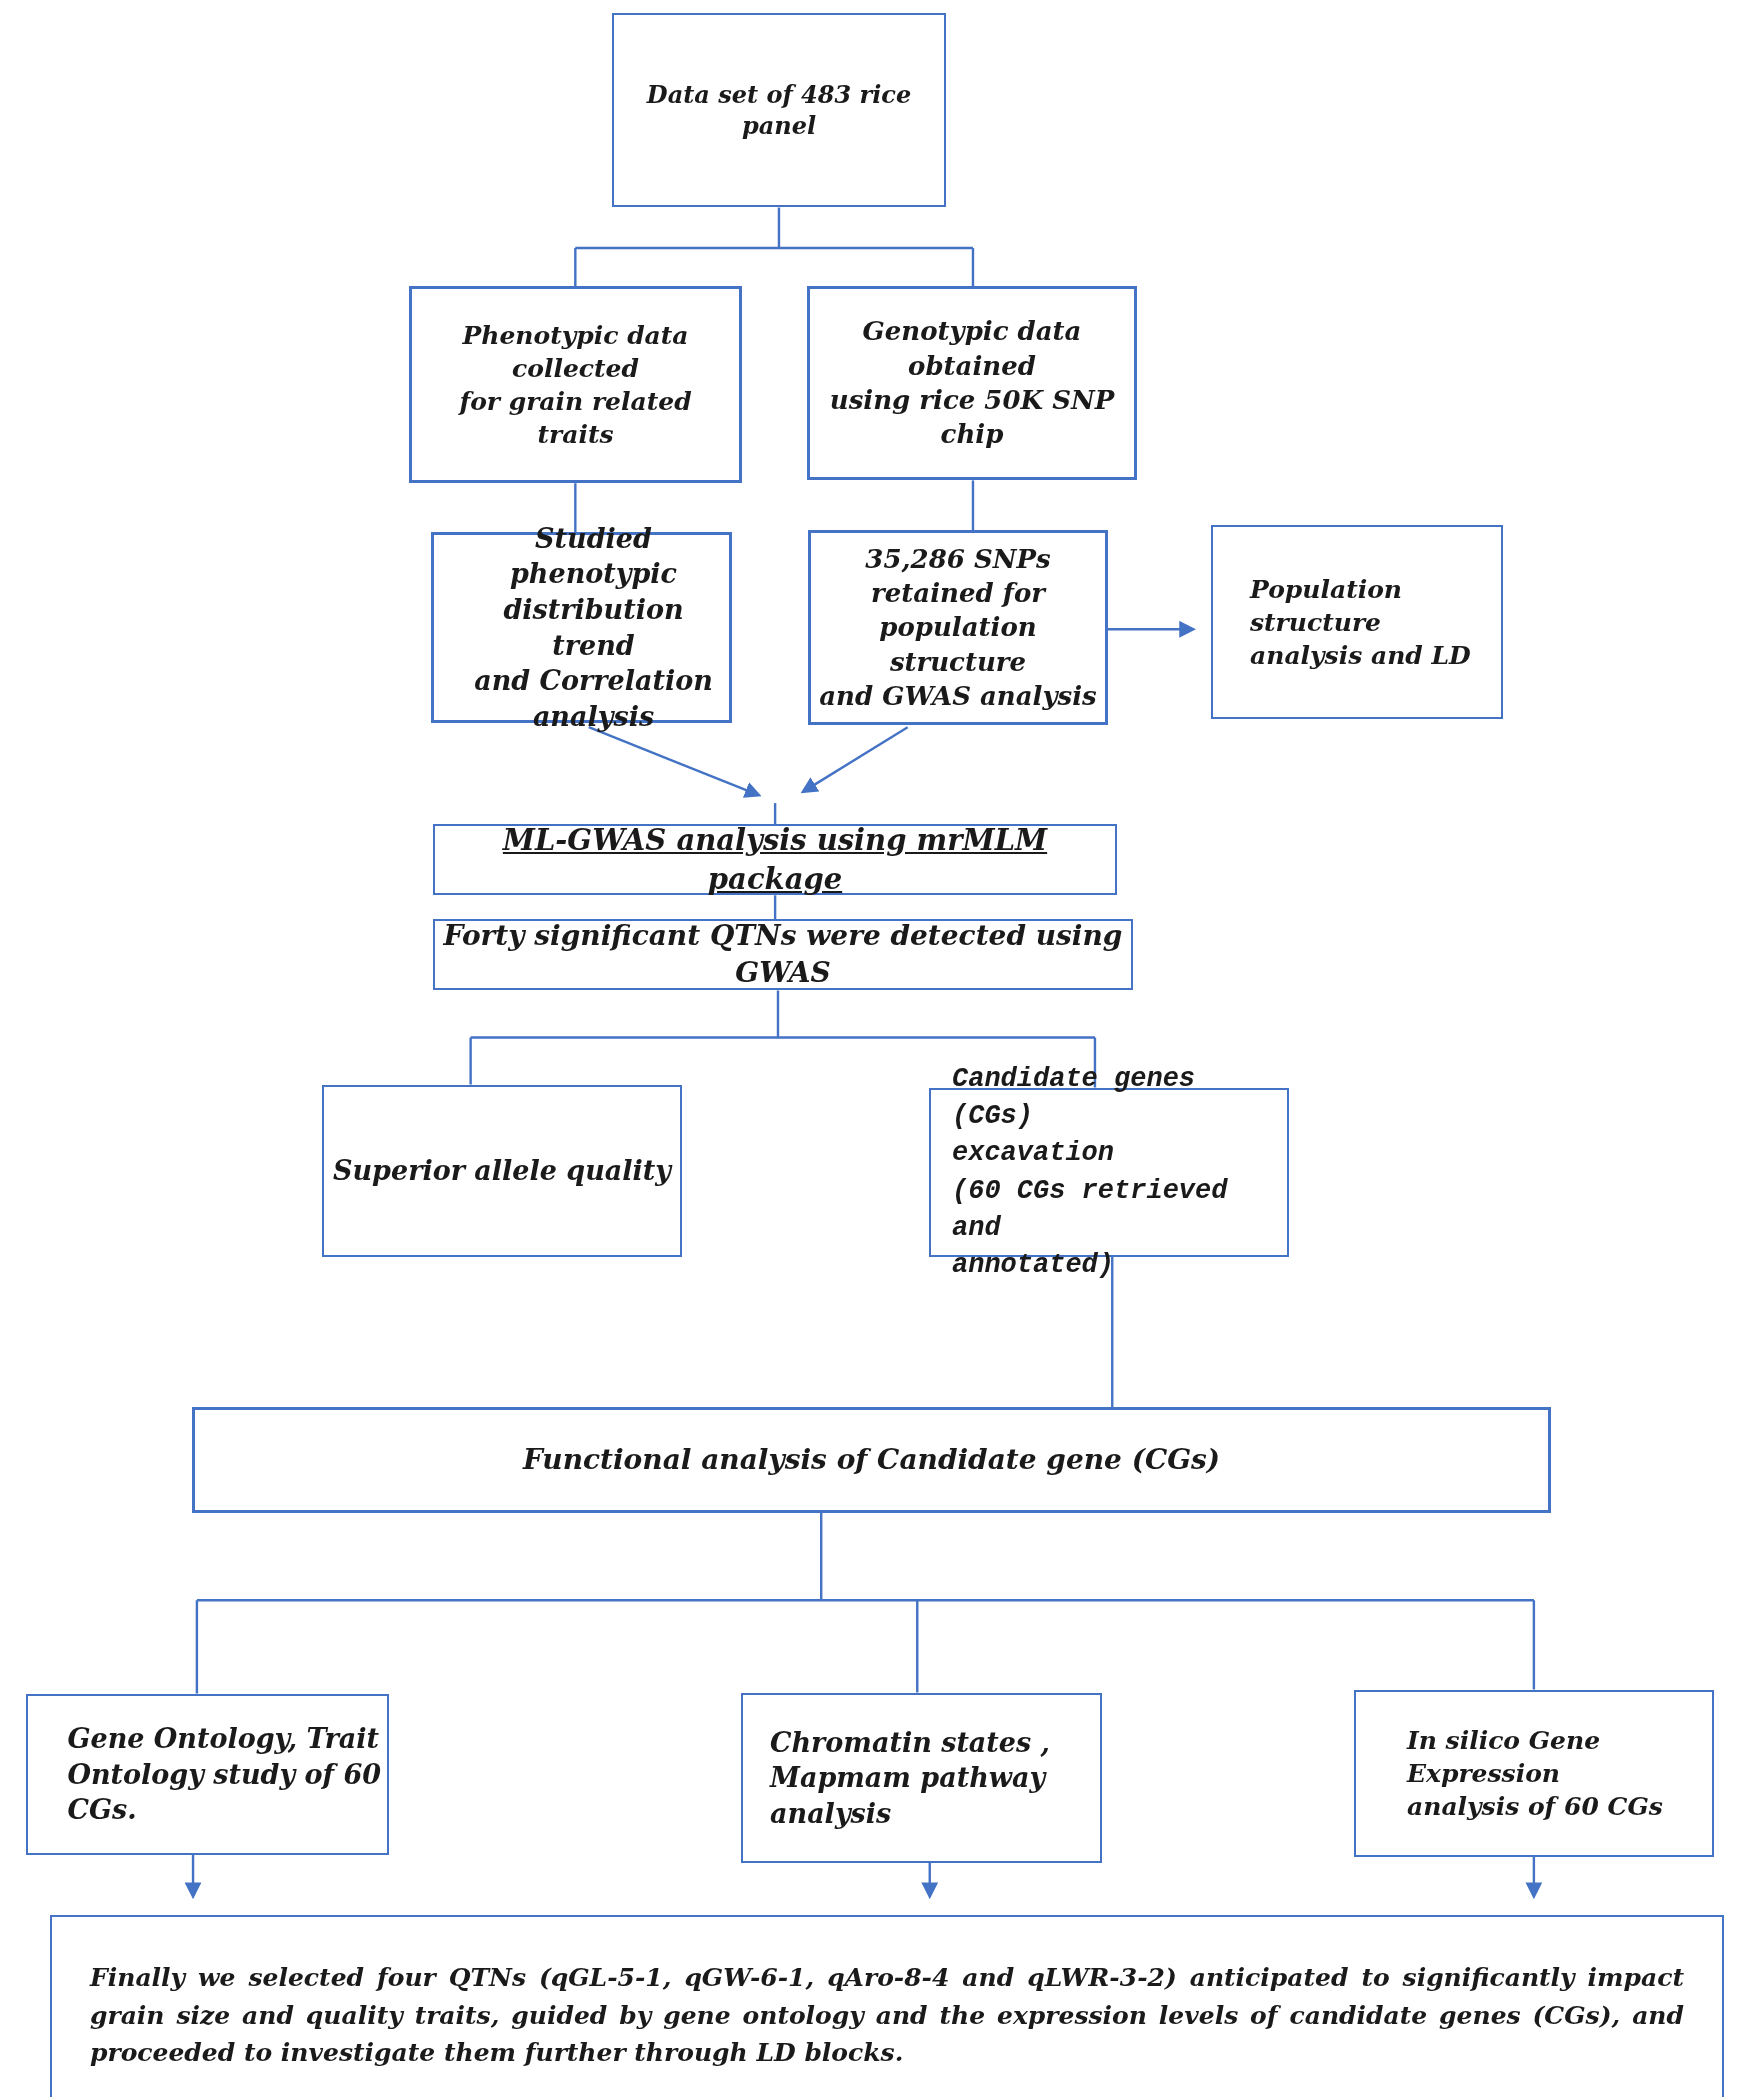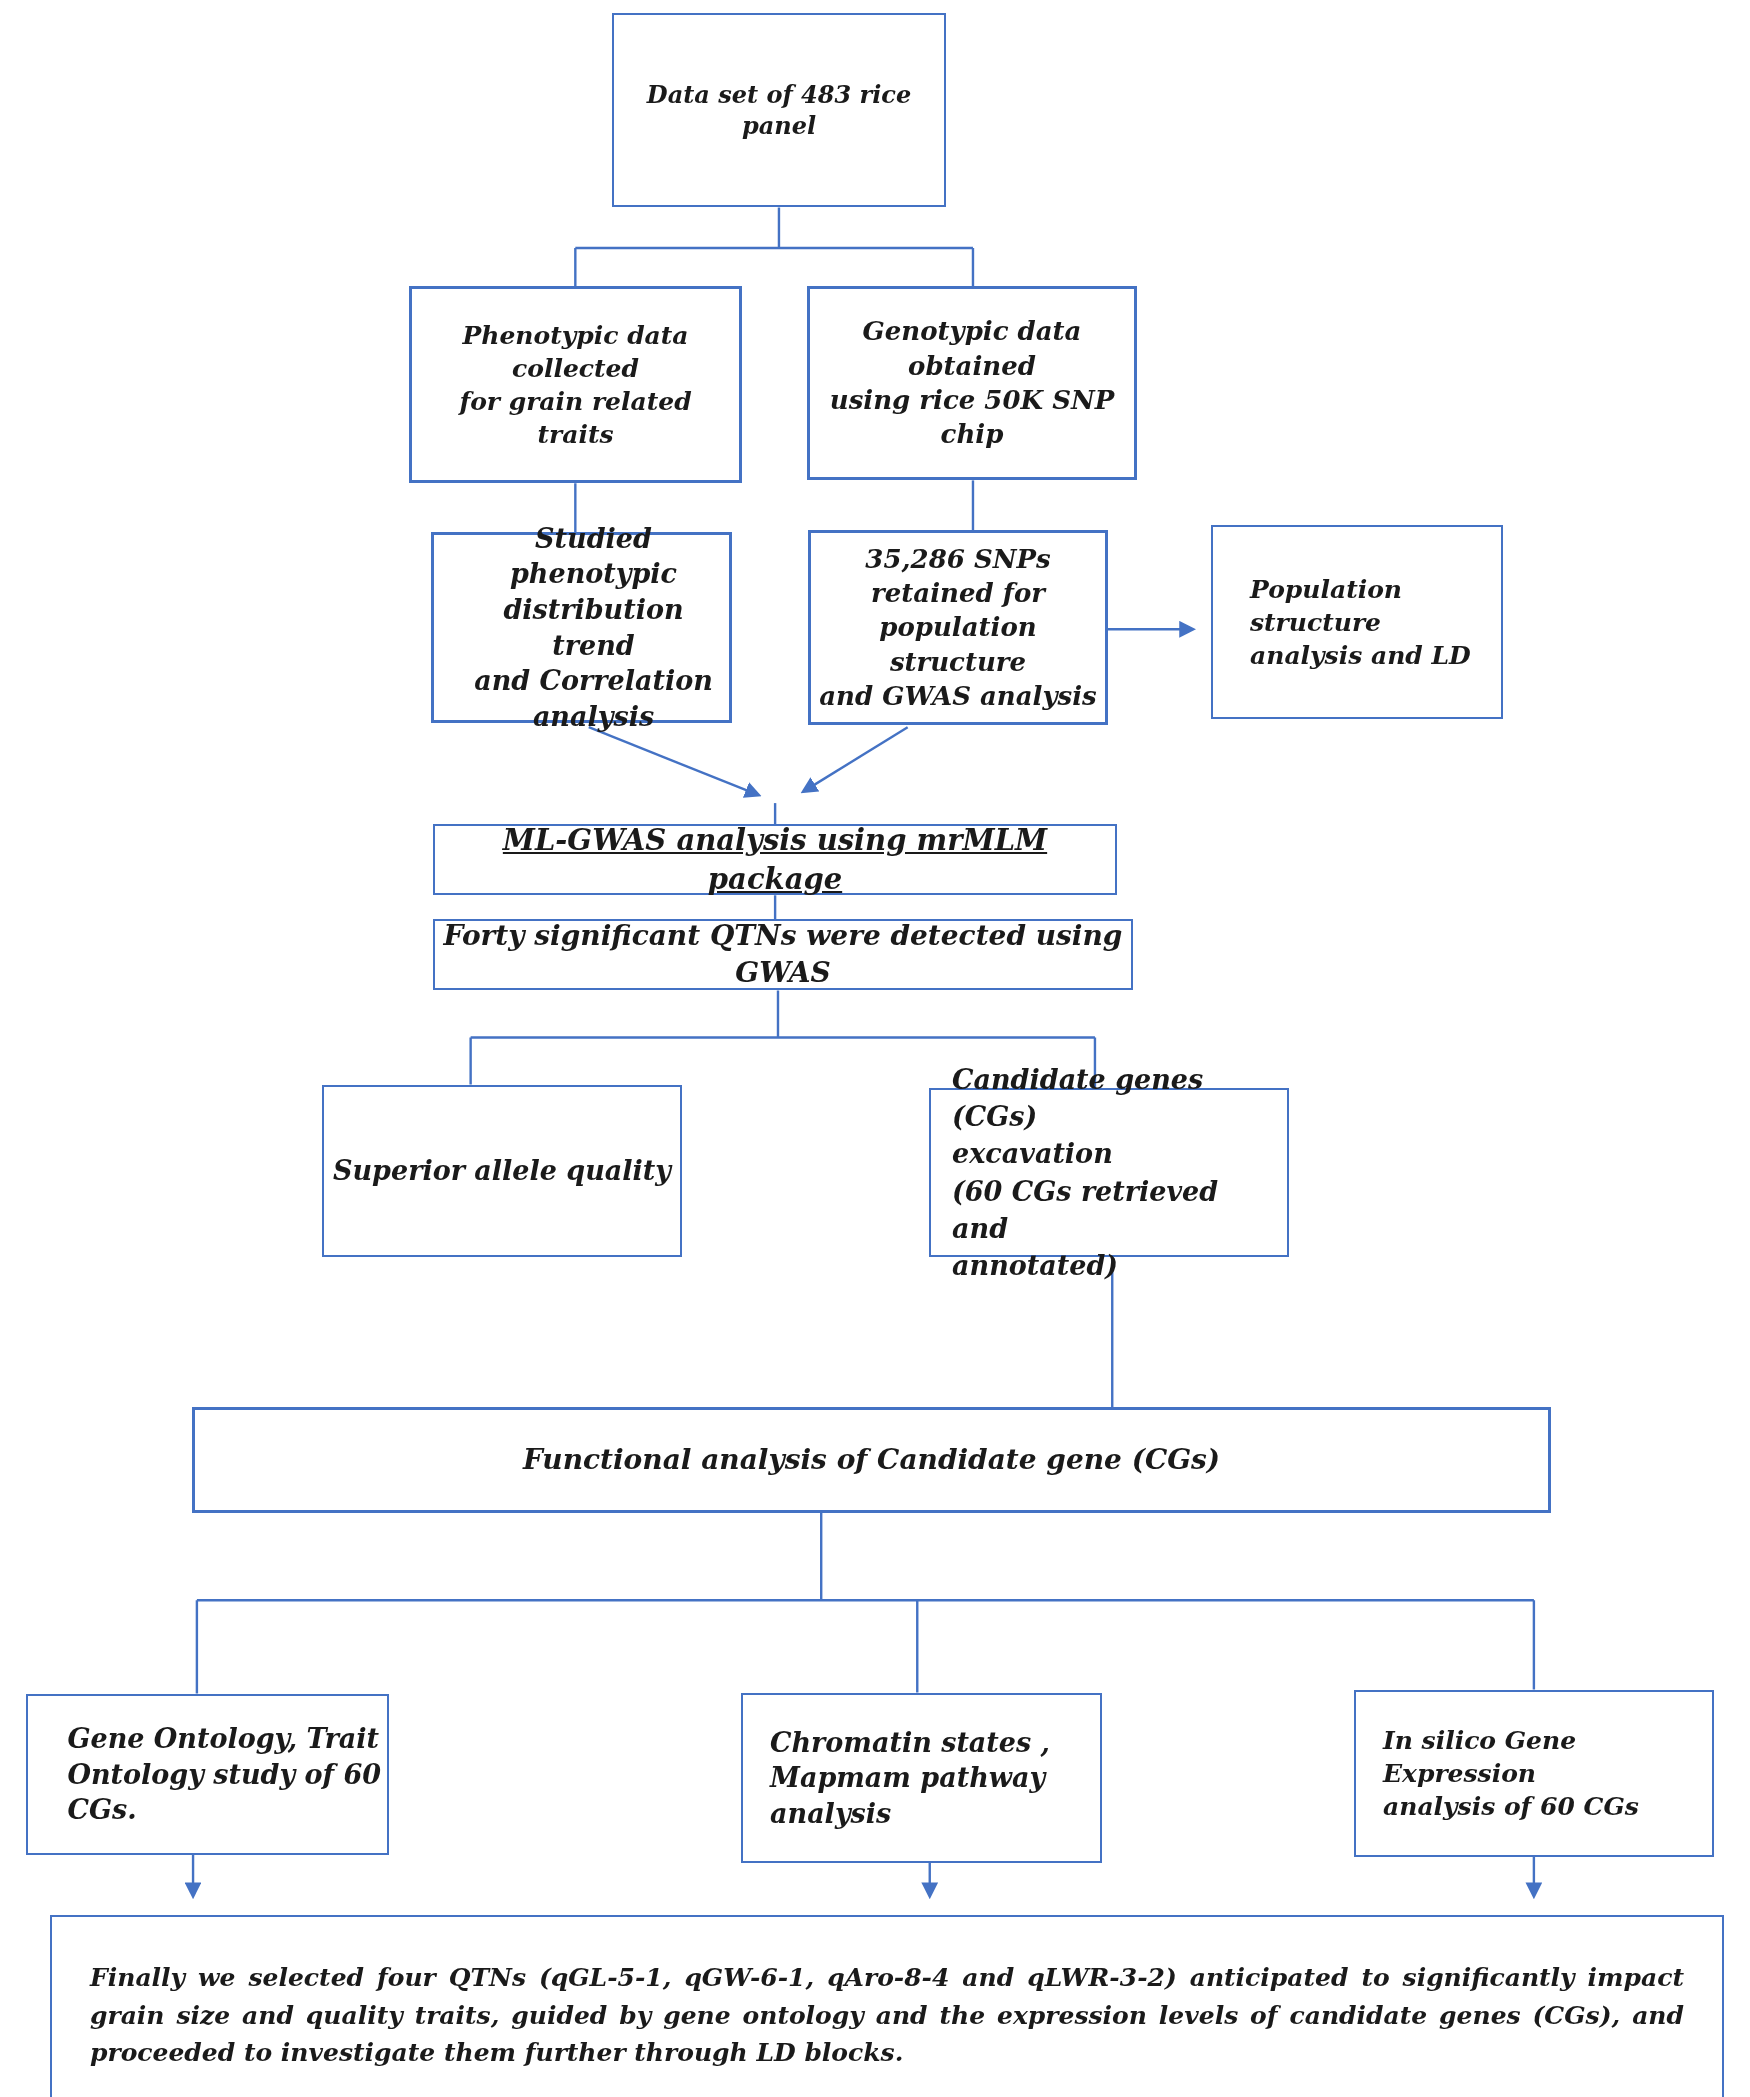--- a/index.html
+++ b/index.html
@@ -42,30 +42,30 @@
   .n-snp .node-text{font-size:26px;}
   .n-population{left:1211px;top:525px; width:292px; height:194px;}
   .n-population{justify-content:flex-start;}
   .n-population .node-text{font-size:25px;text-align:left;padding-left:37px;}
   .n-mlgwas    {left:433px; top:824px; width:684px; height:71px;}
   .n-mlgwas .node-text{font-size:29px;text-decoration:underline;}
   .n-forty     {left:433px; top:919px; width:700px; height:71px;}
   .n-forty .node-text{font-size:28px;}
   .n-superior  {left:322px; top:1085px;width:360px; height:172px;}
   .n-superior .node-text{font-size:27px;}
-  .n-candidate {left:929px; top:1088px;width:360px; height:169px; justify-content:flex-start;}
+  .n-candidate {left:929px; top:1088px;width:360px; height:169px; justify-content:flex-start;font-family:Liberation Mono, monospace;}
   .n-candidate .node-text{font-size:27px;text-align:left;padding-left:21px;white-space:pre-wrap;line-height:1.38;}
   .n-functional{left:192px; top:1407px;width:1359px;height:106px; border-width:3.8px;}
   .n-functional .node-text{font-size:28px;}
   .n-geneontology{left:26px;top:1694px;width:363px; height:161px; justify-content:flex-start;}
   .n-geneontology .node-text{font-size:27px;text-align:left;padding-left:15.4px;margin-left:24px;}
   .n-chromatin {left:741px; top:1693px;width:361px; height:170px; justify-content:flex-start;}
   .n-chromatin .node-text{font-size:27px;text-align:left;padding-left:27px;}
   .n-insilico  {left:1354px;top:1690px;width:360px; height:167px; justify-content:flex-start;}
-  .n-insilico .node-text{font-size:25px;text-align:left;padding-left:27px;}
+  .n-insilico .node-text{font-size:25px;text-align:left;padding-left:27px;margin-left:24px;}
   .n-final     {left:50px;  top:1915px;width:1674px;height:201px;}
   .n-final .node-text{
     font-size:25px;white-space:normal;text-align:justify;
     padding:0 38px;line-height:1.5;
   }
 </style>
 </head>
 <body>
 
 <div id="canvas">

